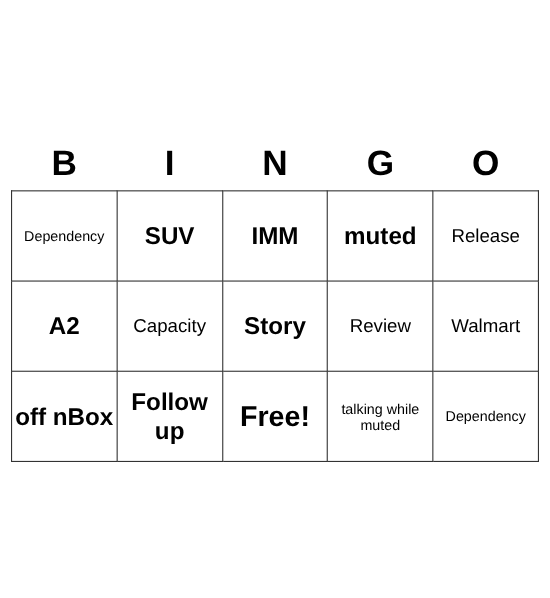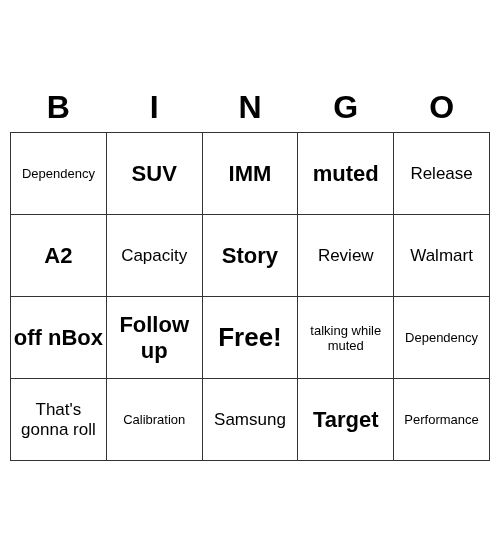--- a/index.html
+++ b/index.html
@@ -94,21 +94,14 @@
         <td class="cell-small">Review</td>
         <td class="cell-small">Walmart</td>
       </tr>
       <tr>
         <td class="cell-medium">off nBox</td>
         <td class="cell-medium">Follow up</td>
         <td class="free-cell">Free!</td>
         <td class="cell-xsmall">talking while muted</td>
         <td class="cell-xsmall">Dependency</td>
       </tr>
-      <tr>
-        <td class="cell-small">That's gonna roll</td>
-        <td class="cell-xsmall">Calibration</td>
-        <td class="cell-small">Samsung</td>
-        <td class="cell-medium">Target</td>
-        <td class="cell-xsmall">Performance</td>
-      </tr>
     </tbody>
 </table>
 
 </body></html>

